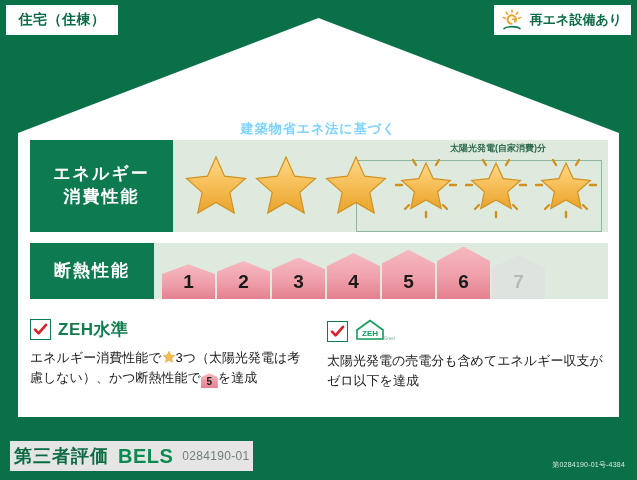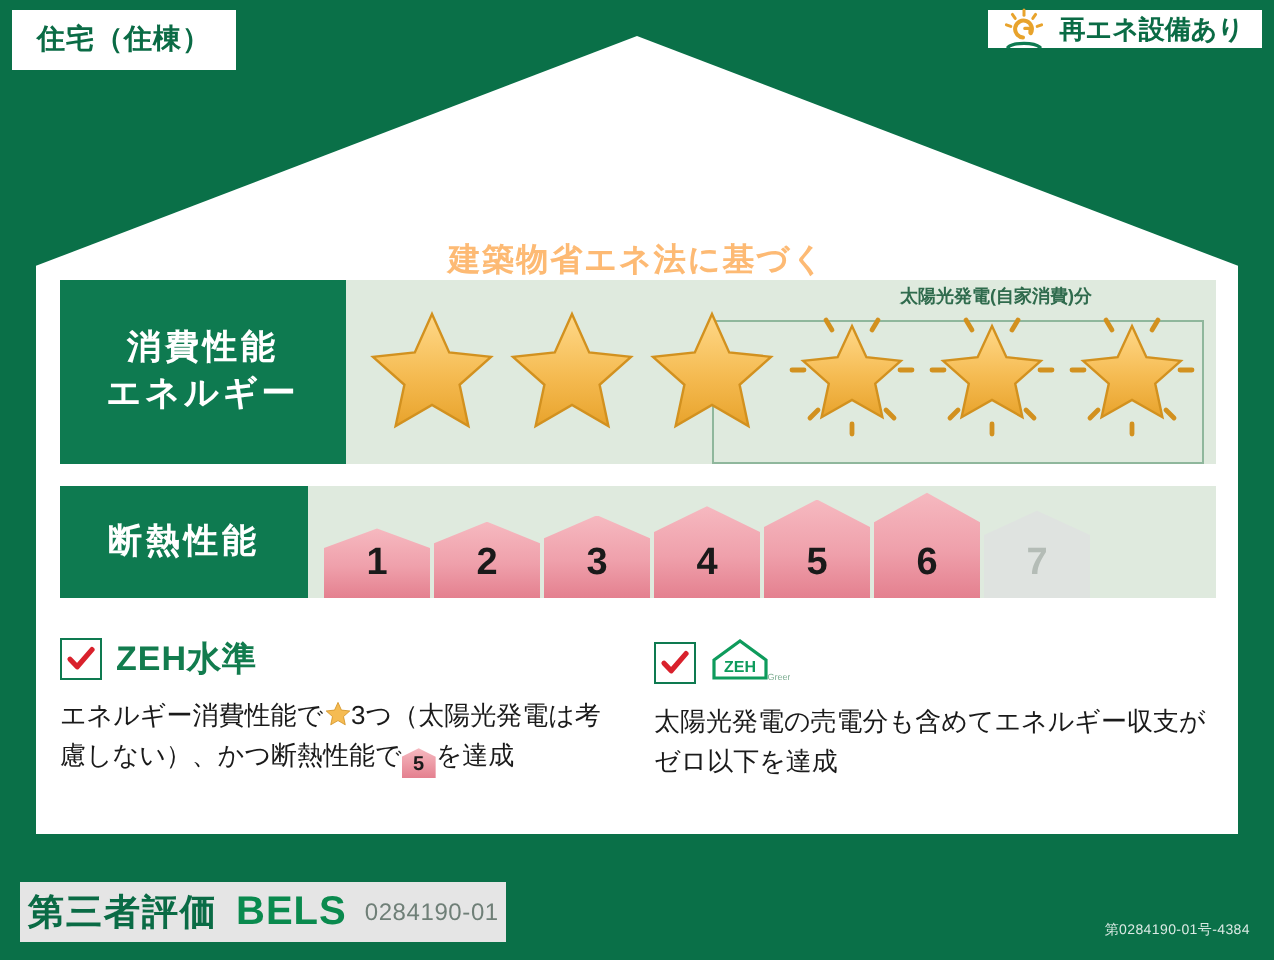--- a/index.html
+++ b/index.html
@@ -10,36 +10,36 @@
   }
   .label-root{position:relative;width:637px;height:480px;background:#0a7048;text-decoration:underline;}
 
   
   .tag-housing{
     position:absolute;left:6px;top:5px;width:112px;height:30px;
     background:#ffffff;display:flex;align-items:center;justify-content:center;
     color:#0a6b45;font-weight:bold;font-size:14px;letter-spacing:.5px;
   }
   .tag-renew{
-    position:absolute;right:6px;top:5px;height:19px;padding:0 9px 0 6px;
+    position:absolute;right:6px;top:5px;height:30px;padding:0 9px 0 6px;
     background:#ffffff;display:flex;align-items:center;gap:6px;
     color:#0a6b45;font-weight:bold;font-size:13px;
   }
   .sun-icon{width:24px;height:22px;display:block;flex:0 0 auto;}
 
   
   .house{
     position:absolute;left:18px;top:18px;width:601px;height:399px;
     background:#ffffff;
     -webkit-clip-path:polygon(0% 28.8%, 50% 0%, 100% 28.8%, 100% 100%, 0% 100%);
     clip-path:polygon(0% 28.8%, 50% 0%, 100% 28.8%, 100% 100%, 0% 100%);
   }
 
   .title-block{position:absolute;left:0;top:120px;width:637px;text-align:center;}
-  .title-small{color:#fdba74;font-size:16px;font-weight:bold;letter-spacing:1px;}
+  .title-small{color:#7dd3fc;font-size:13px;font-weight:bold;letter-spacing:1px;}
   .title-main{color:#127c4e;font-size:25px;font-weight:bold;letter-spacing:1.5px;margin-top:4px;}
 
   
   .row{position:absolute;left:30px;width:578px;display:flex;}
   .row-energy{top:140px;height:92px;}
   .row-insul{top:243px;height:56px;}
 
   .row-label{
     background:#0e7a50;color:#ffffff;font-weight:bold;
     display:flex;flex-direction:column;align-items:center;justify-content:center;
@@ -148,22 +148,22 @@
 
   <div class="house"></div>
 
   <div class="title-block">
     <div class="title-small">建築物省エネ法に基づく</div>
     <div class="title-main">省エネ性能ラベル</div>
   </div>
 
   <div class="row row-energy">
     <div class="row-label">
+      <span>エネルギー</span>
       <span>消費性能</span>
-      <span>エネルギー</span>
     </div>
     <div class="row-body">
 
       <div class="pv-bracket"></div>
       <div class="pv-caption">太陽光発電(自家消費)分</div>
 
       <div class="stars">
 
         <div class="star-cell">
           <svg viewBox="0 0 70 70">

